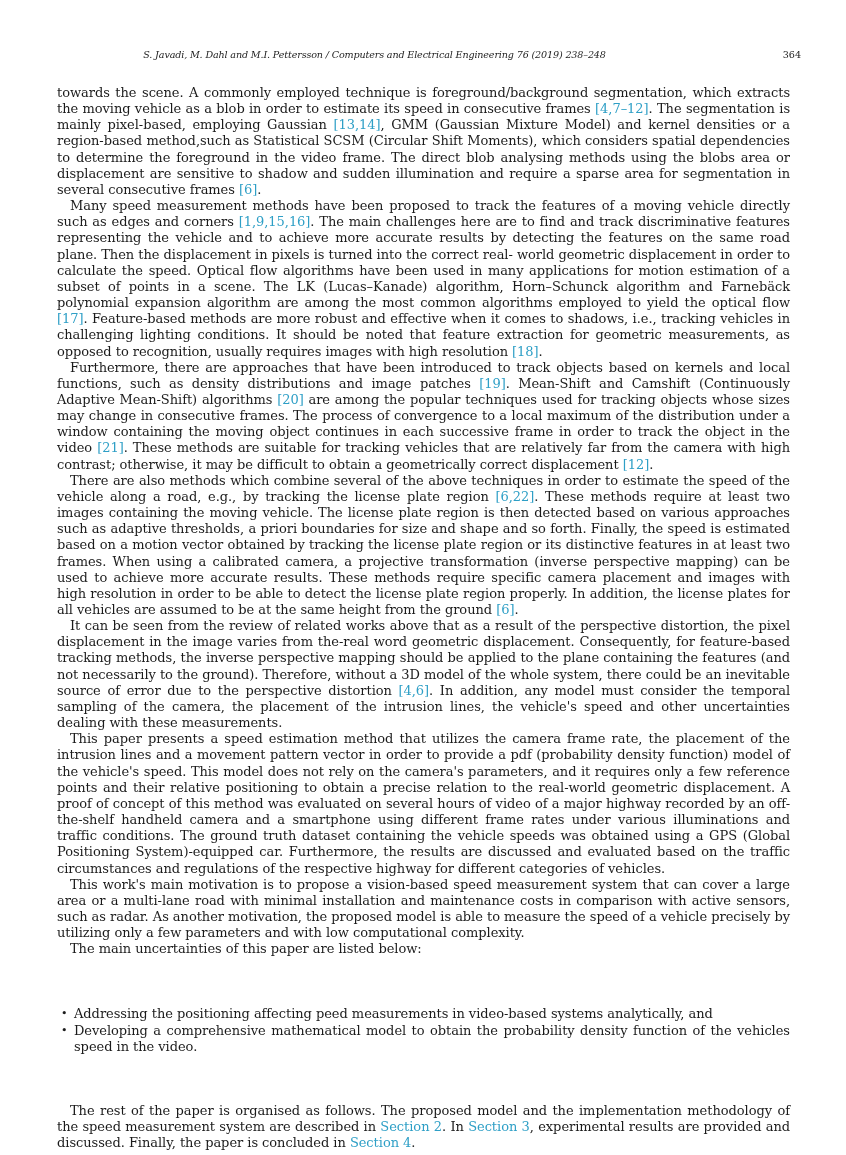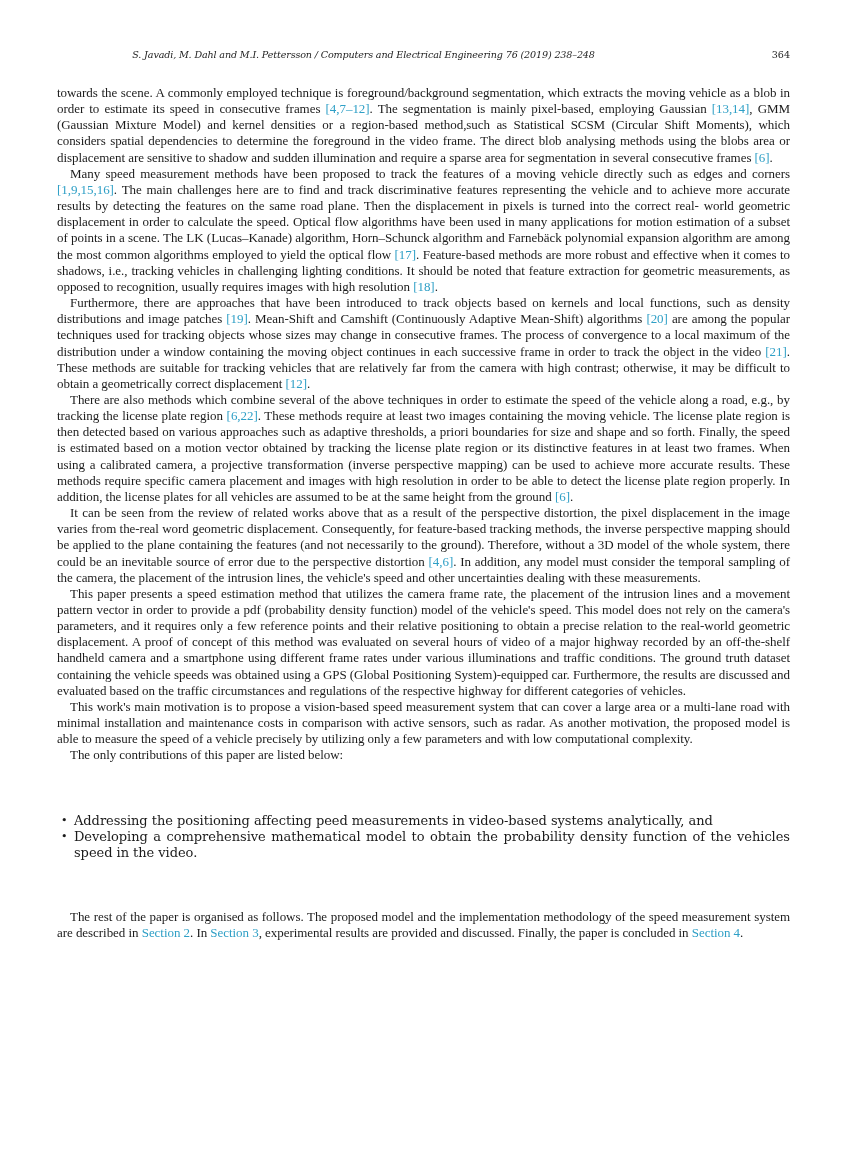--- a/index.html
+++ b/index.html
@@ -5,21 +5,21 @@
   html,body { margin:0; padding:0; background:#ffffff; }
   .page {
     position:relative;
     width:846px; height:1155px;
     background:#ffffff;
     overflow:hidden;
     font-family:"DejaVu Serif", serif;
   }
   .running-header {
     position:absolute;
-    top:49px; left:57px; width:733px;
+    top:49px; left:68px; width:733px;
     height:14px;
     color:#1c1c1c;
   }
   .running-title {
     position:absolute;
     left:0; width:613px;
     text-align:center;
     font-style:italic;
     font-size:9.6px;
     letter-spacing:-0.15px;
@@ -33,21 +33,21 @@
   }
   .body-text {
     position:absolute;
     top:85px; left:57px; width:733px;
     font-size:13px;
     line-height:16.15px;
     text-align:justify;
     color:#1b1b1b;
     letter-spacing:-0.05px;
   }
-  .body-text p { margin:0;font-family:Liberation Serif, serif; }
+  .body-text p { margin:0; }
   .body-text p.indent { text-indent:13px; }
   .cite { color:#2E9FC6; }
   ul.contrib-list {
     margin:49px 0 0 0;
     padding:0;
     list-style:none;
   }
   ul.contrib-list li {
     position:relative;
     padding-left:17px;
@@ -73,21 +73,21 @@
 
   <main class="body-text">
     <div id="paragraphs">
         <p>towards the scene. A commonly employed technique is foreground/background segmentation, which extracts the moving vehicle as a blob in order to estimate its speed in consecutive frames <span class="cite" style="color: rgb(46, 159, 198);">[4,7–12]</span>. The segmentation is mainly pixel-based, employing Gaussian <span class="cite" style="color: rgb(46, 159, 198);">[13,14]</span>, GMM (Gaussian Mixture Model) and kernel densities or a region-based method,such as Statistical SCSM (Circular Shift Moments), which considers spatial dependencies to determine the foreground in the video frame. The direct blob analysing methods using the blobs area or displacement are sensitive to shadow and sudden illumination and require a sparse area for segmentation in several consecutive frames <span class="cite" style="color: rgb(46, 159, 198);">[6]</span>.</p>
         <p class="indent">Many speed measurement methods have been proposed to track the features of a moving vehicle directly such as edges and corners <span class="cite" style="color: rgb(46, 159, 198);">[1,9,15,16]</span>. The main challenges here are to find and track discriminative features representing the vehicle and to achieve more accurate results by detecting the features on the same road plane. Then the displacement in pixels is turned into the correct real- world geometric displacement in order to calculate the speed. Optical flow algorithms have been used in many applications for motion estimation of a subset of points in a scene. The LK (Lucas–Kanade) algorithm, Horn–Schunck algorithm and Farnebäck polynomial expansion algorithm are among the most common algorithms employed to yield the optical flow <span class="cite" style="color: rgb(46, 159, 198);">[17]</span>. Feature-based methods are more robust and effective when it comes to shadows, i.e., tracking vehicles in challenging lighting conditions. It should be noted that feature extraction for geometric measurements, as opposed to recognition, usually requires images with high resolution <span class="cite" style="color: rgb(46, 159, 198);">[18]</span>.</p>
         <p class="indent">Furthermore, there are approaches that have been introduced to track objects based on kernels and local functions, such as density distributions and image patches <span class="cite" style="color: rgb(46, 159, 198);">[19]</span>. Mean-Shift and Camshift (Continuously Adaptive Mean-Shift) algorithms <span class="cite" style="color: rgb(46, 159, 198);">[20]</span> are among the popular techniques used for tracking objects whose sizes may change in consecutive frames. The process of convergence to a local maximum of the distribution under a window containing the moving object continues in each successive frame in order to track the object in the video <span class="cite" style="color: rgb(46, 159, 198);">[21]</span>. These methods are suitable for tracking vehicles that are relatively far from the camera with high contrast; otherwise, it may be difficult to obtain a geometrically correct displacement <span class="cite" style="color: rgb(46, 159, 198);">[12]</span>.</p>
         <p class="indent">There are also methods which combine several of the above techniques in order to estimate the speed of the vehicle along a road, e.g., by tracking the license plate region <span class="cite" style="color: rgb(46, 159, 198);">[6,22]</span>. These methods require at least two images containing the moving vehicle. The license plate region is then detected based on various approaches such as adaptive thresholds, a priori boundaries for size and shape and so forth. Finally, the speed is estimated based on a motion vector obtained by tracking the license plate region or its distinctive features in at least two frames. When using a calibrated camera, a projective transformation (inverse perspective mapping) can be used to achieve more accurate results. These methods require specific camera placement and images with high resolution in order to be able to detect the license plate region properly. In addition, the license plates for all vehicles are assumed to be at the same height from the ground <span class="cite" style="color: rgb(46, 159, 198);">[6]</span>.</p>
         <p class="indent">It can be seen from the review of related works above that as a result of the perspective distortion, the pixel displacement in the image varies from the-real word geometric displacement. Consequently, for feature-based tracking methods, the inverse perspective mapping should be applied to the plane containing the features (and not necessarily to the ground). Therefore, without a 3D model of the whole system, there could be an inevitable source of error due to the perspective distortion <span class="cite" style="color: rgb(46, 159, 198);">[4,6]</span>. In addition, any model must consider the temporal sampling of the camera, the placement of the intrusion lines, the vehicle's speed and other uncertainties dealing with these measurements.</p>
         <p class="indent">This paper presents a speed estimation method that utilizes the camera frame rate, the placement of the intrusion lines and a movement pattern vector in order to provide a pdf (probability density function) model of the vehicle's speed. This model does not rely on the camera's parameters, and it requires only a few reference points and their relative positioning to obtain a precise relation to the real-world geometric displacement. A proof of concept of this method was evaluated on several hours of video of a major highway recorded by an off-the-shelf handheld camera and a smartphone using different frame rates under various illuminations and traffic conditions. The ground truth dataset containing the vehicle speeds was obtained using a GPS (Global Positioning System)-equipped car. Furthermore, the results are discussed and evaluated based on the traffic circumstances and regulations of the respective highway for different categories of vehicles.</p>
         <p class="indent">This work's main motivation is to propose a vision-based speed measurement system that can cover a large area or a multi-lane road with minimal installation and maintenance costs in comparison with active sensors, such as radar. As another motivation, the proposed model is able to measure the speed of a vehicle precisely by utilizing only a few parameters and with low computational complexity.</p>
-        <p class="indent">The only contributions of this paper are listed below:</p>
+        <p class="indent">The main uncertainties of this paper are listed below:</p>
       </div>
     <ul id="bullet-list" class="contrib-list">
         <li><span class="bullet-glyph">•</span><span>Addressing the positioning affecting peed measurements in video-based systems analytically, and</span></li>
         <li><span class="bullet-glyph">•</span><span>Developing a comprehensive mathematical model to obtain the probability density function of the vehicles speed in the video.</span></li>
       </ul>
     <div id="closing" class="closing-block">
         <p>The rest of the paper is organised as follows. The proposed model and the implementation methodology of the speed measurement system are described in <span class="cite" style="color: rgb(46, 159, 198);">Section 2</span>. In <span class="cite" style="color: rgb(46, 159, 198);">Section 3</span>, experimental results are provided and discussed. Finally, the paper is concluded in <span class="cite" style="color: rgb(46, 159, 198);">Section 4</span>.</p>
       </div>
   </main>
 

